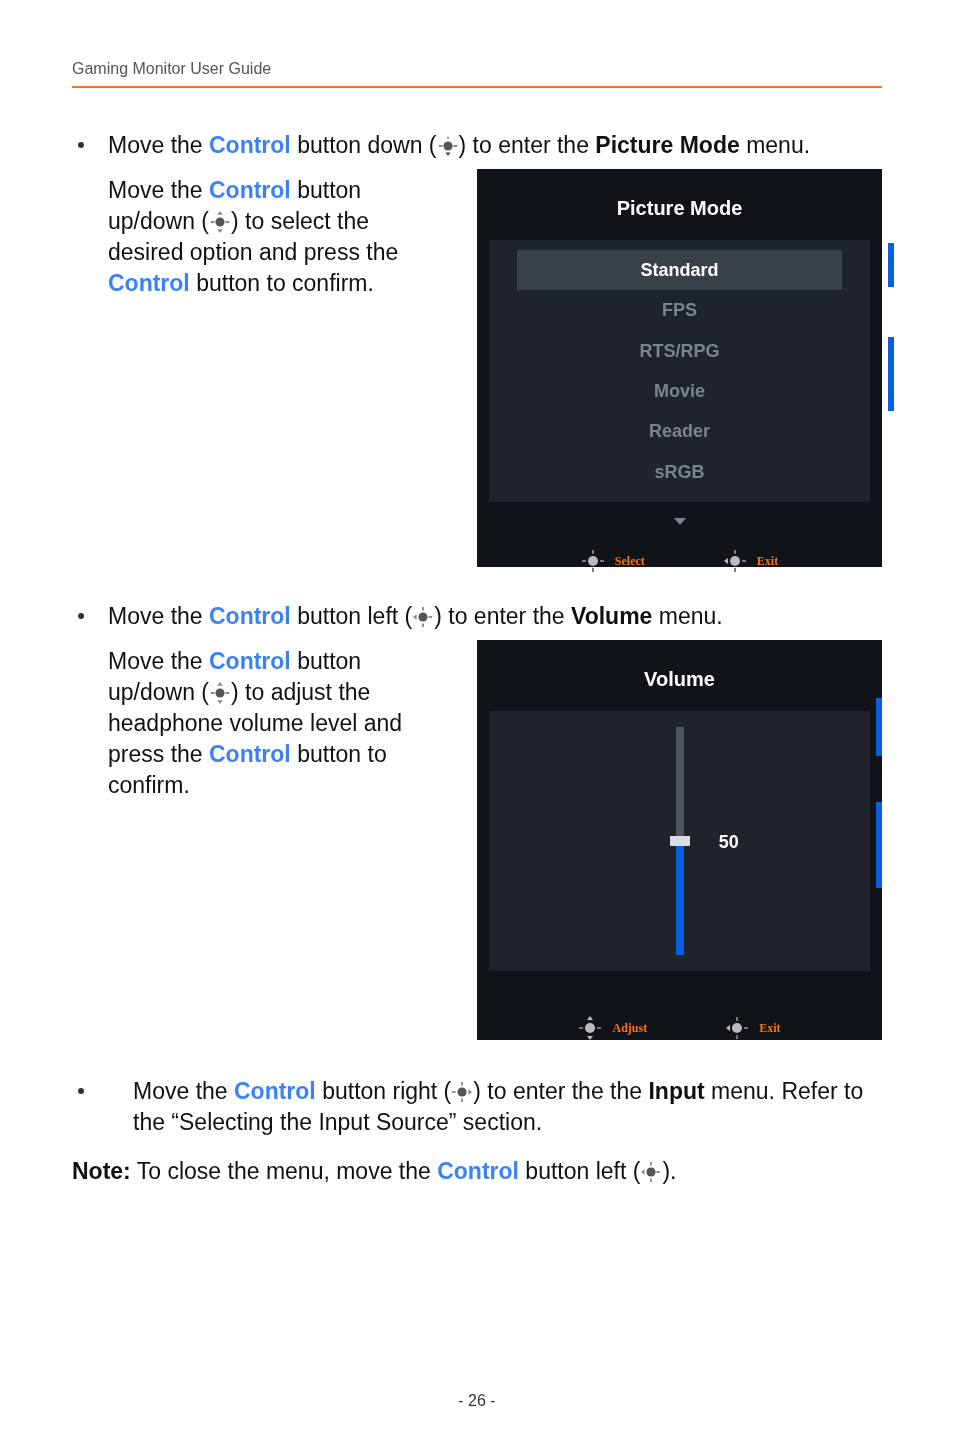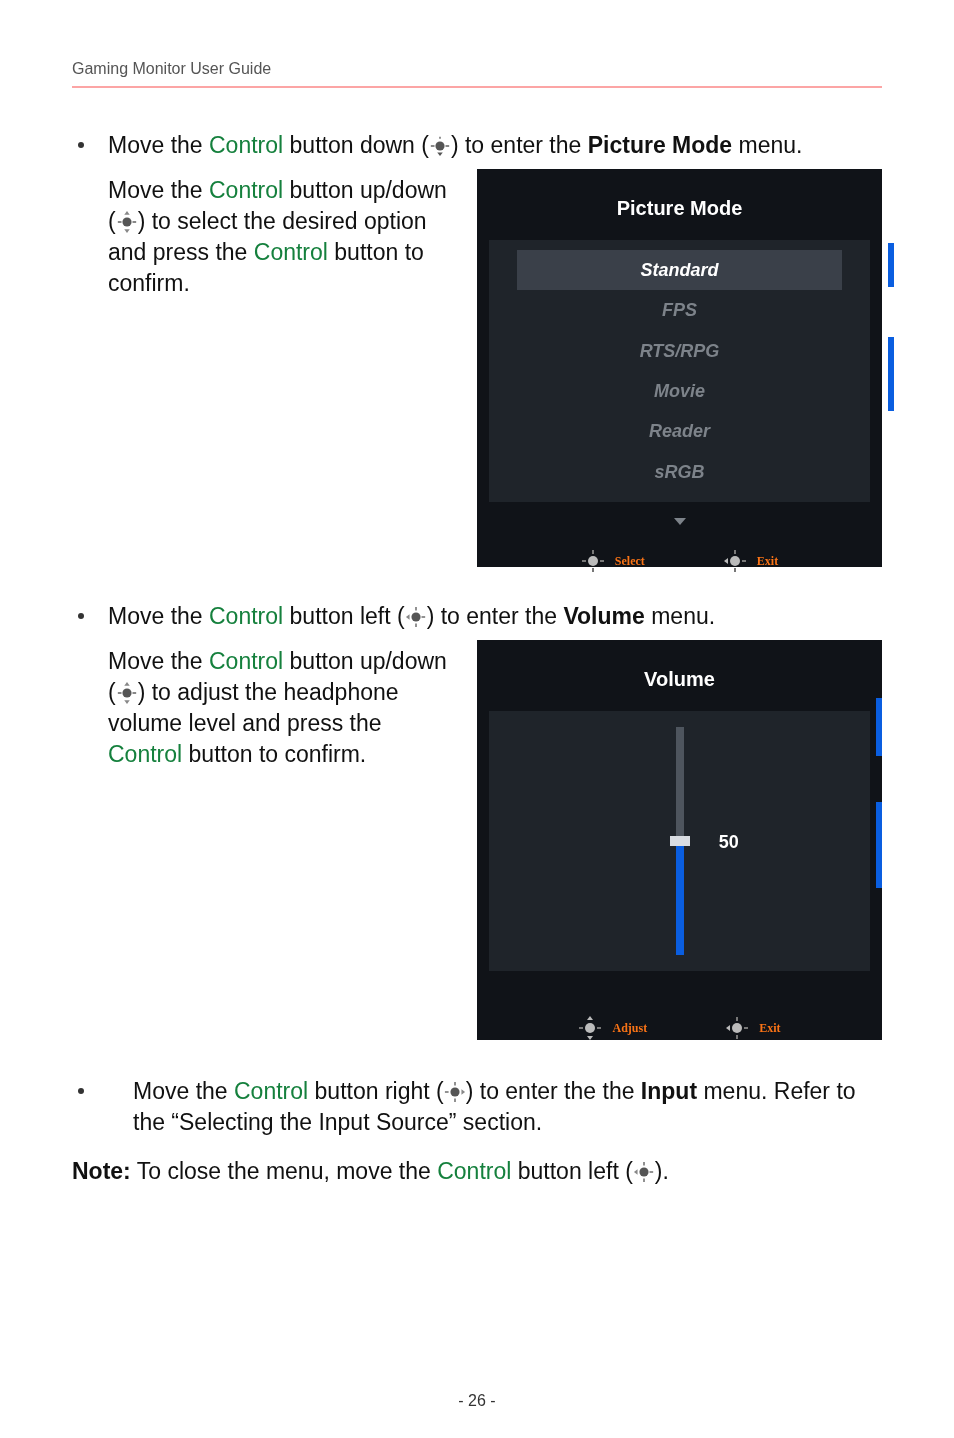--- a/index.html
+++ b/index.html
@@ -1,31 +1,31 @@
 <!DOCTYPE html>
 <html><head>
 <meta charset="utf-8">
 <style>
   * { margin: 0; padding: 0; box-sizing: border-box; }
   html, body { width: 954px; height: 1438px; background: #fff; font-family: "Segoe UI", "Helvetica Neue", Arial, sans-serif; color: #1a1a1a; }
   .page { padding: 60px 72px 40px 72px; width: 100%; height: 100%; position: relative; }
-  .header { font-size: 16px; color: #555; border-bottom: 2px solid #fca5a5; padding-bottom: 8px; margin-bottom: 42px; }
+  .header { font-size: 16px; color: #555; border-bottom: 2px solid #f97316; padding-bottom: 8px; margin-bottom: 42px; }
   .content { font-size: 23px; line-height: 1.35; color: #111; }
   .bullet-row { display: flex; gap: 20px; margin-bottom: 4px; }
   .bullet { width: 6px; height: 6px; background: #333; border-radius: 50%; flex: none; margin-top: 12px; margin-left: 6px; margin-right: 4px; }
   .bullet-body { flex: 1; }
-  .ctrl { color: #15803d; font-weight: 400; }
+  .ctrl { color: #3b82f6; font-weight: 700; }
   .strong { font-weight: 700; }
   .sub { margin-left: 0; margin-top: 6px; }
   .two-col { display: flex; gap: 28px; margin-top: 8px; margin-bottom: 30px; }
   .left-col { flex: 1 1 0; }
   .osd { flex: none; width: 405px; background: #101318; color: #9aa0a8; position: relative; }
   .osd-title { color: #fff; font-weight: 700; font-size: 20px; text-align: center; padding: 26px 0 18px 0; }
   .osd-body { background: #1f242a; margin: 0 12px 14px 12px; padding: 10px 0 10px 0; position: relative; }
-  .osd-item { text-align: center; font-size: 18px; font-weight: 700; color: #7d838a; padding: 8px 0; font-style: italic; }
+  .osd-item { text-align: center; font-size: 18px; font-weight: 700; color: #7d838a; padding: 8px 0; }
   .osd-item.selected { background: #3a4049; color: #fff; margin: 0 28px; }
   .osd-edge-marks { position: absolute; right: -12px; top: 0; bottom: 0; width: 6px; }
   .edge-mark { position: absolute; right: 0; width: 6px; background: #0a5ee0; }
   .osd-footer { display: flex; justify-content: center; gap: 78px; padding: 18px 0 24px 0; font-size: 12px; font-weight: 700; color: #f97316; font-family: Liberation Serif, serif; }
   .foot-item { display: flex; align-items: center; gap: 10px; }
   .down-caret { width: 0; height: 0; border-left: 6px solid transparent; border-right: 6px solid transparent; border-top: 7px solid #7d838a; margin: 0 auto 6px auto; }
   
   .vol-body { background: #1f242a; margin: 0 12px 27px 12px; height: 260px; position: relative; }
   .vol-track { position: absolute; left: 50%; top: 16px; bottom: 16px; width: 8px; transform: translateX(-50%); background: #4e555e; }
   .vol-fill { position: absolute; left: 0; right: 0; bottom: 0; background: #0a5ee0; }

